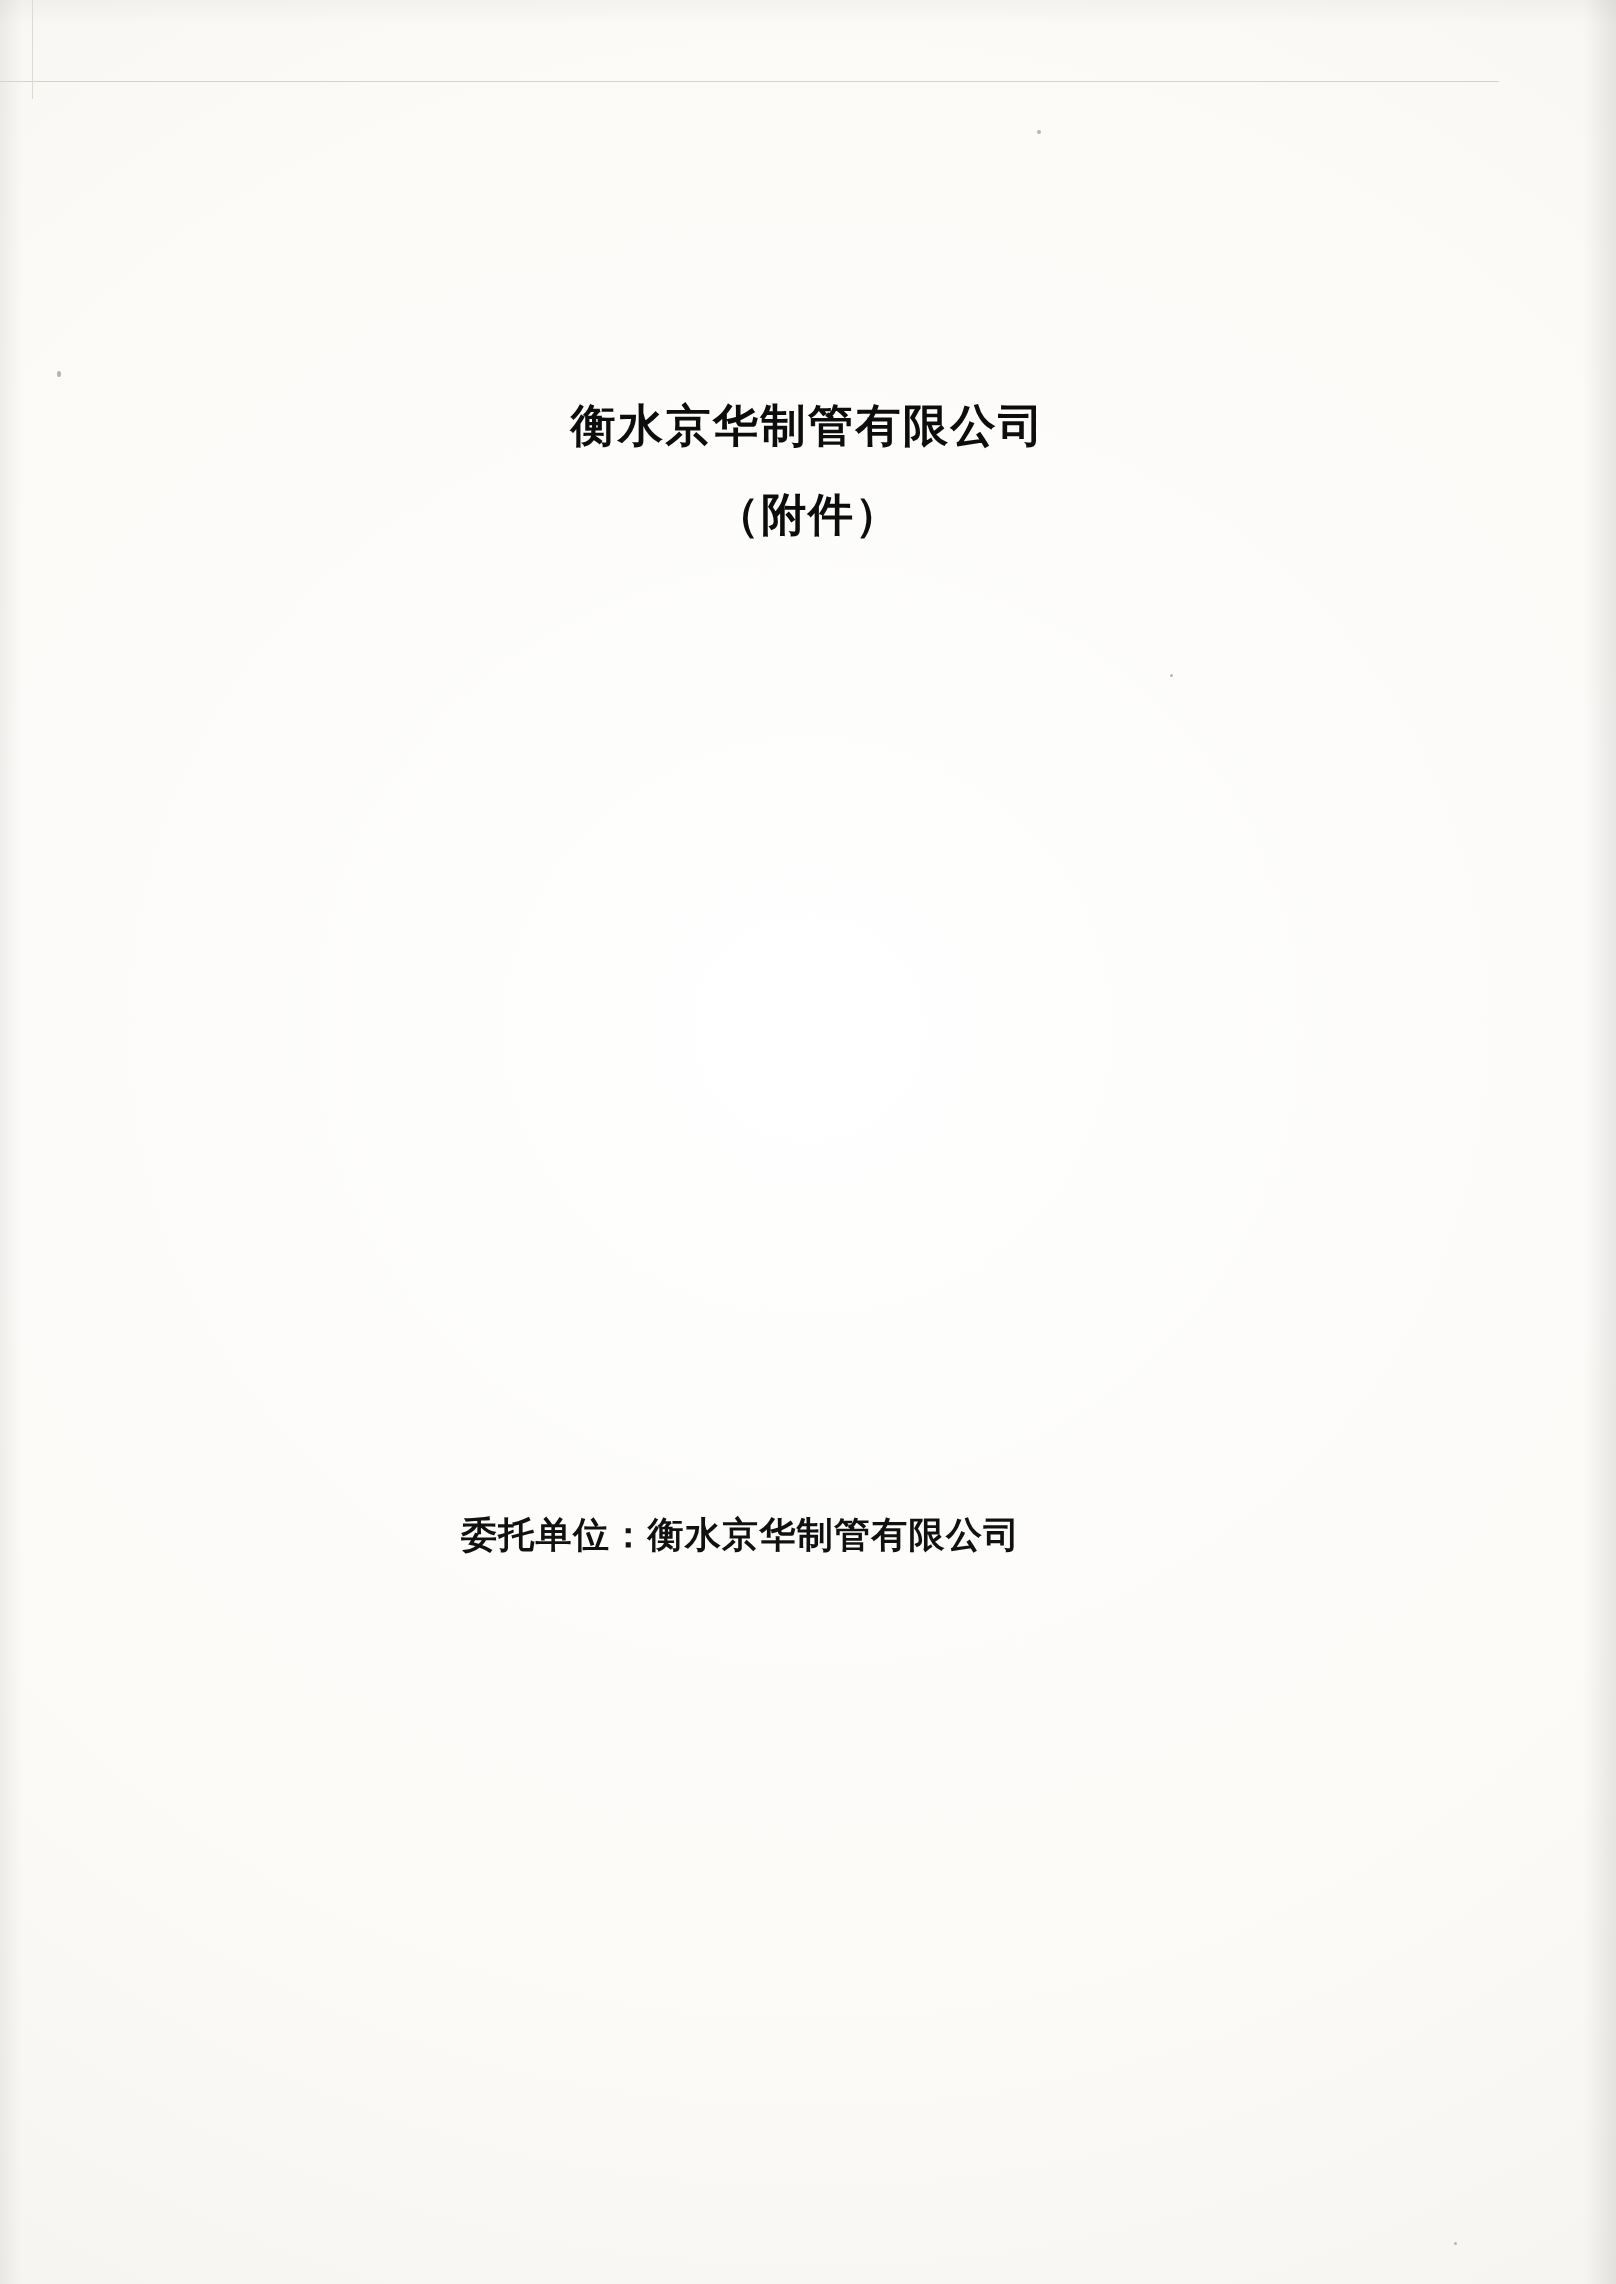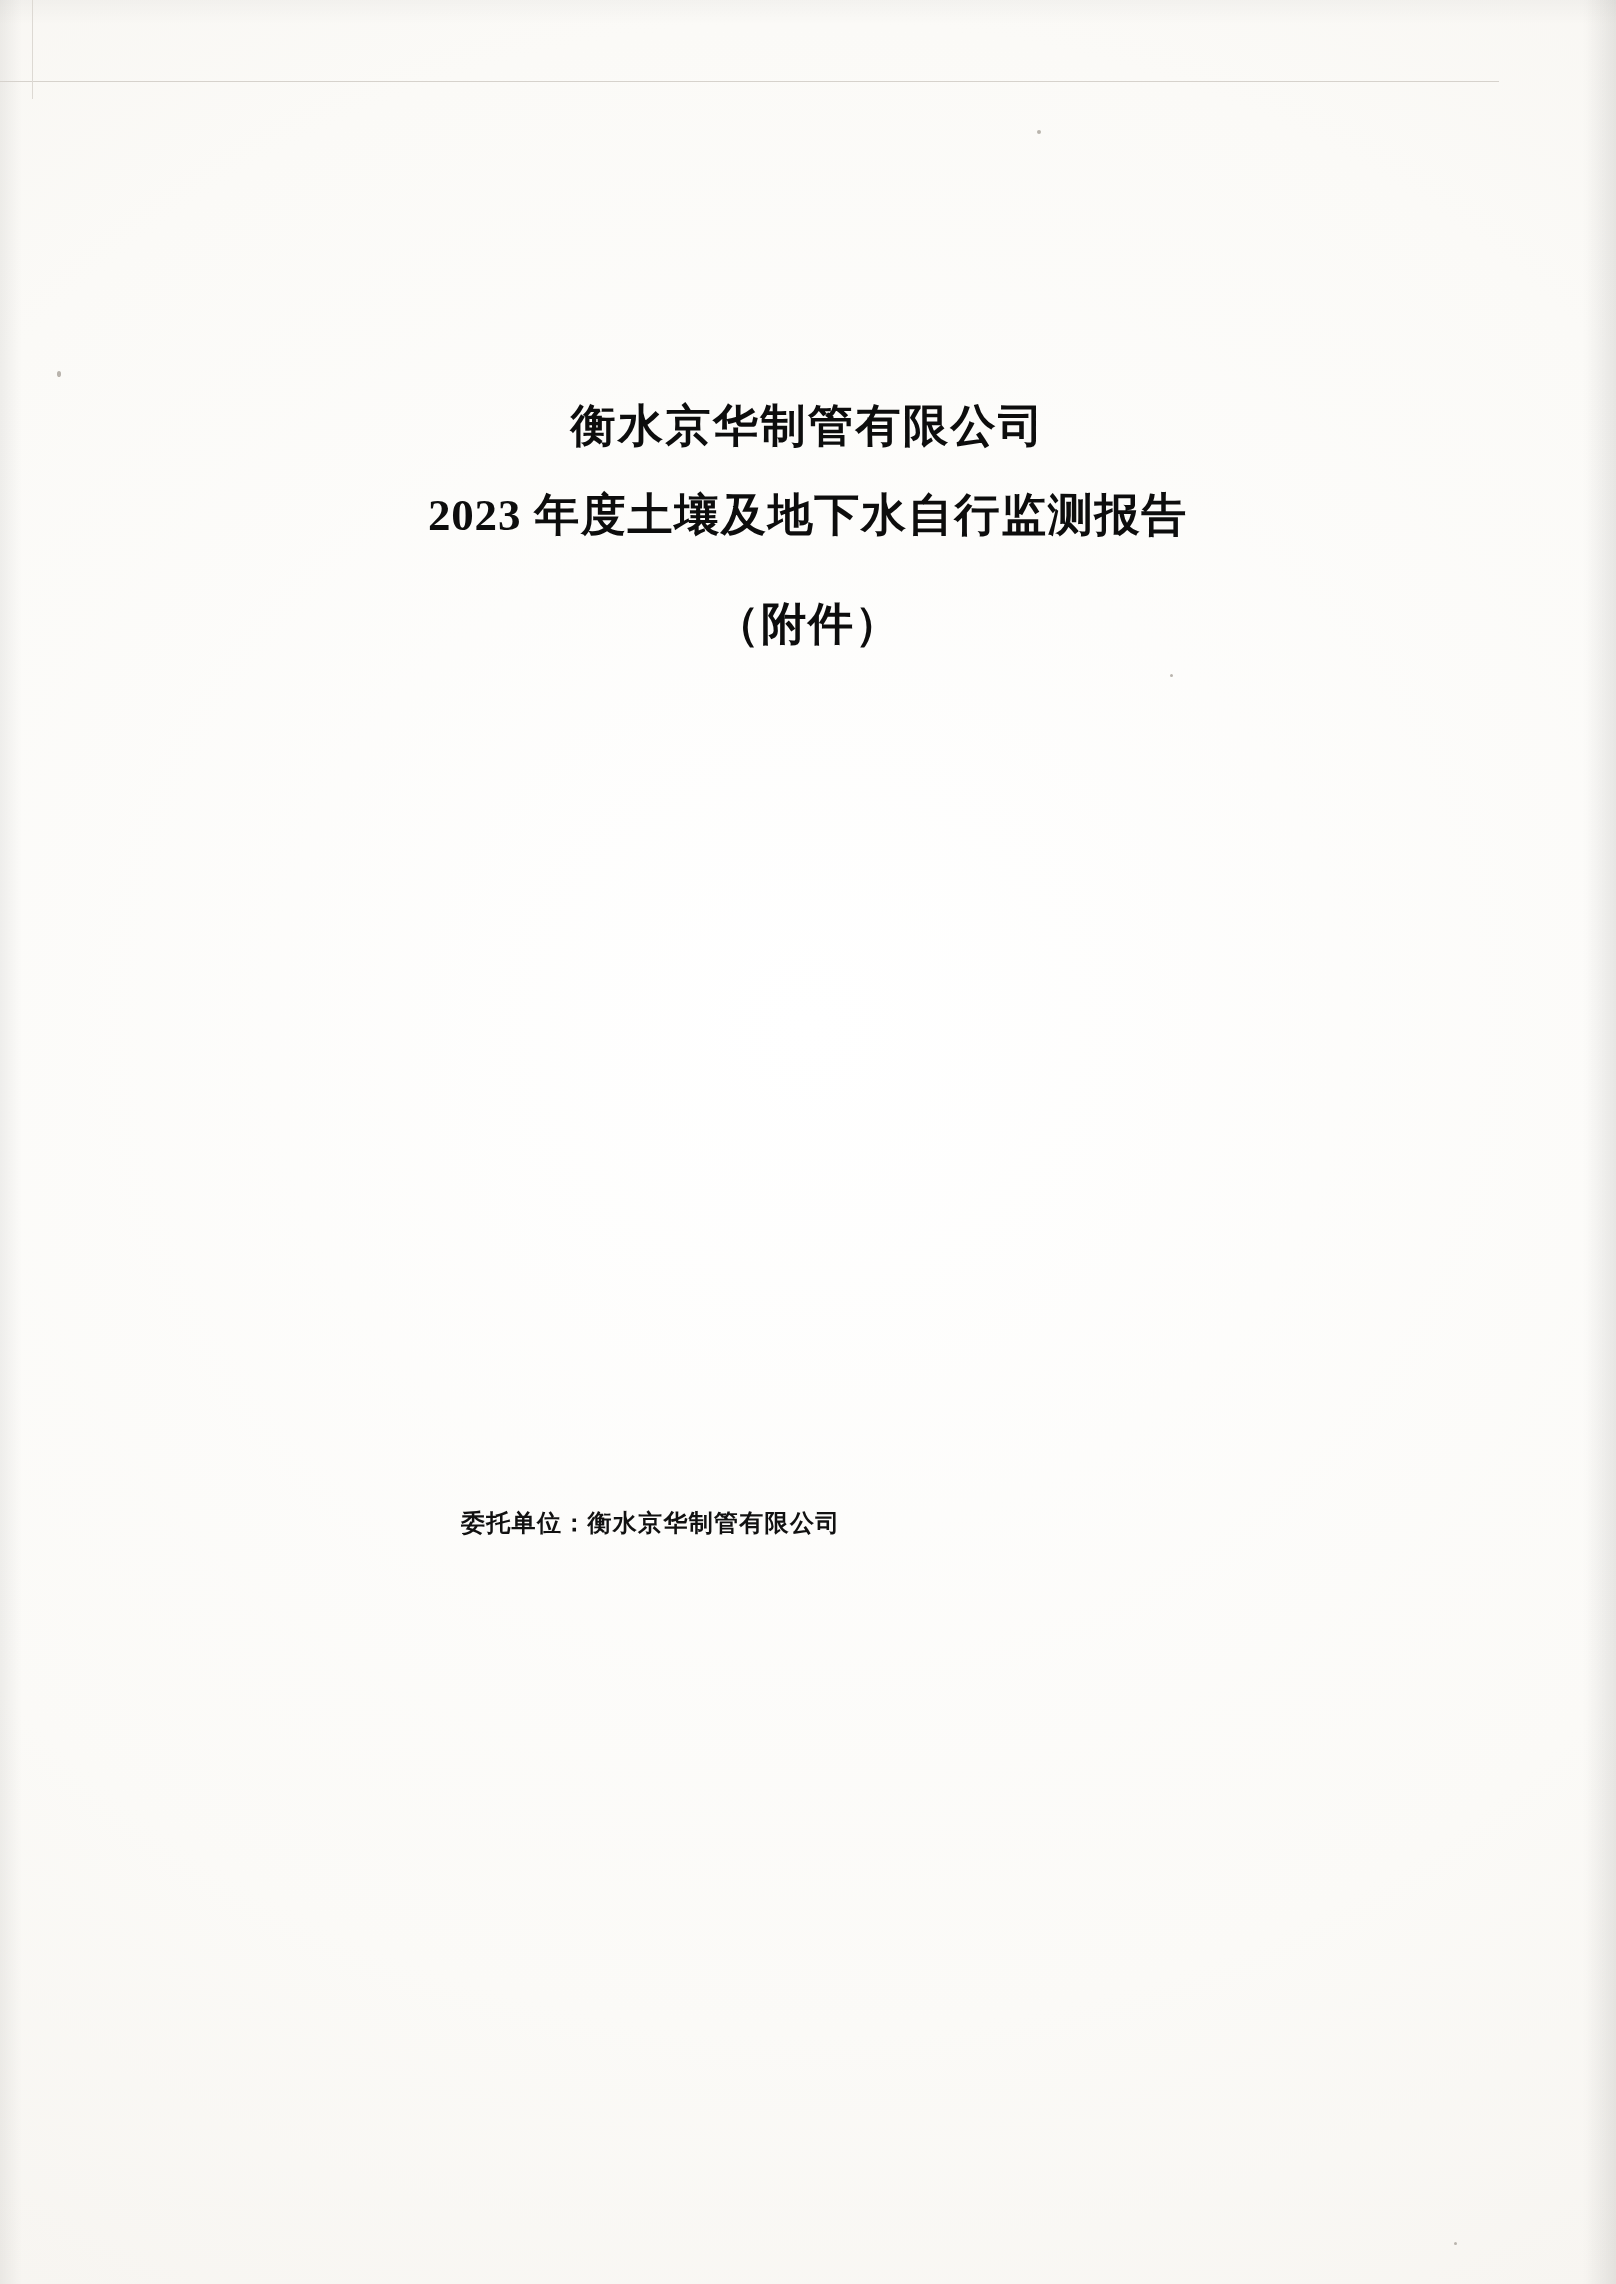--- a/index.html
+++ b/index.html
@@ -85,27 +85,28 @@
     letter-spacing: 0.8px;
   }
 
   .meta-block {
     position: absolute;
     top: 1511px;
     left: 461px;
     width: 758px;
   }
   .meta-row {
-    font-size: 24px;
+    font-size: 36px;
     font-weight: bold;
     line-height: 1.0;
     margin-bottom: 44px;
     white-space: nowrap;
     letter-spacing: 1.3px;
     color: #111111;
+    margin-top: 6px;
   }
   .meta-row:last-child { margin-bottom: 0; }
   .meta-label { letter-spacing: 1.3px; }
   .meta-value { letter-spacing: 1.3px; }
 
   
   .speck {
     position: absolute;
     background: #b9b4ad;
     border-radius: 50%;
@@ -126,23 +127,20 @@
 
   <div class="speck s1"></div>
   <div class="speck s2"></div>
   <div class="speck s3"></div>
   <div class="speck s4"></div>
 
   <div class="content">
 
     <div class="title-block">
       <div class="title-line l1">衡水京华制管有限公司</div>
-      <div class="title-line l2">
-        <span class="year-num">2023</span><span>&nbsp;</span><span>年度土壤及地下水自行监测报告</span>
-      </div>
       <div class="title-line l3">（附件）</div>
     </div>
 
     <div class="meta-block">
       <div class="meta-row">
         <span class="meta-label">委托单位：</span><span class="meta-value">衡水京华制管有限公司</span>
       </div>
     </div>
 
   </div>

